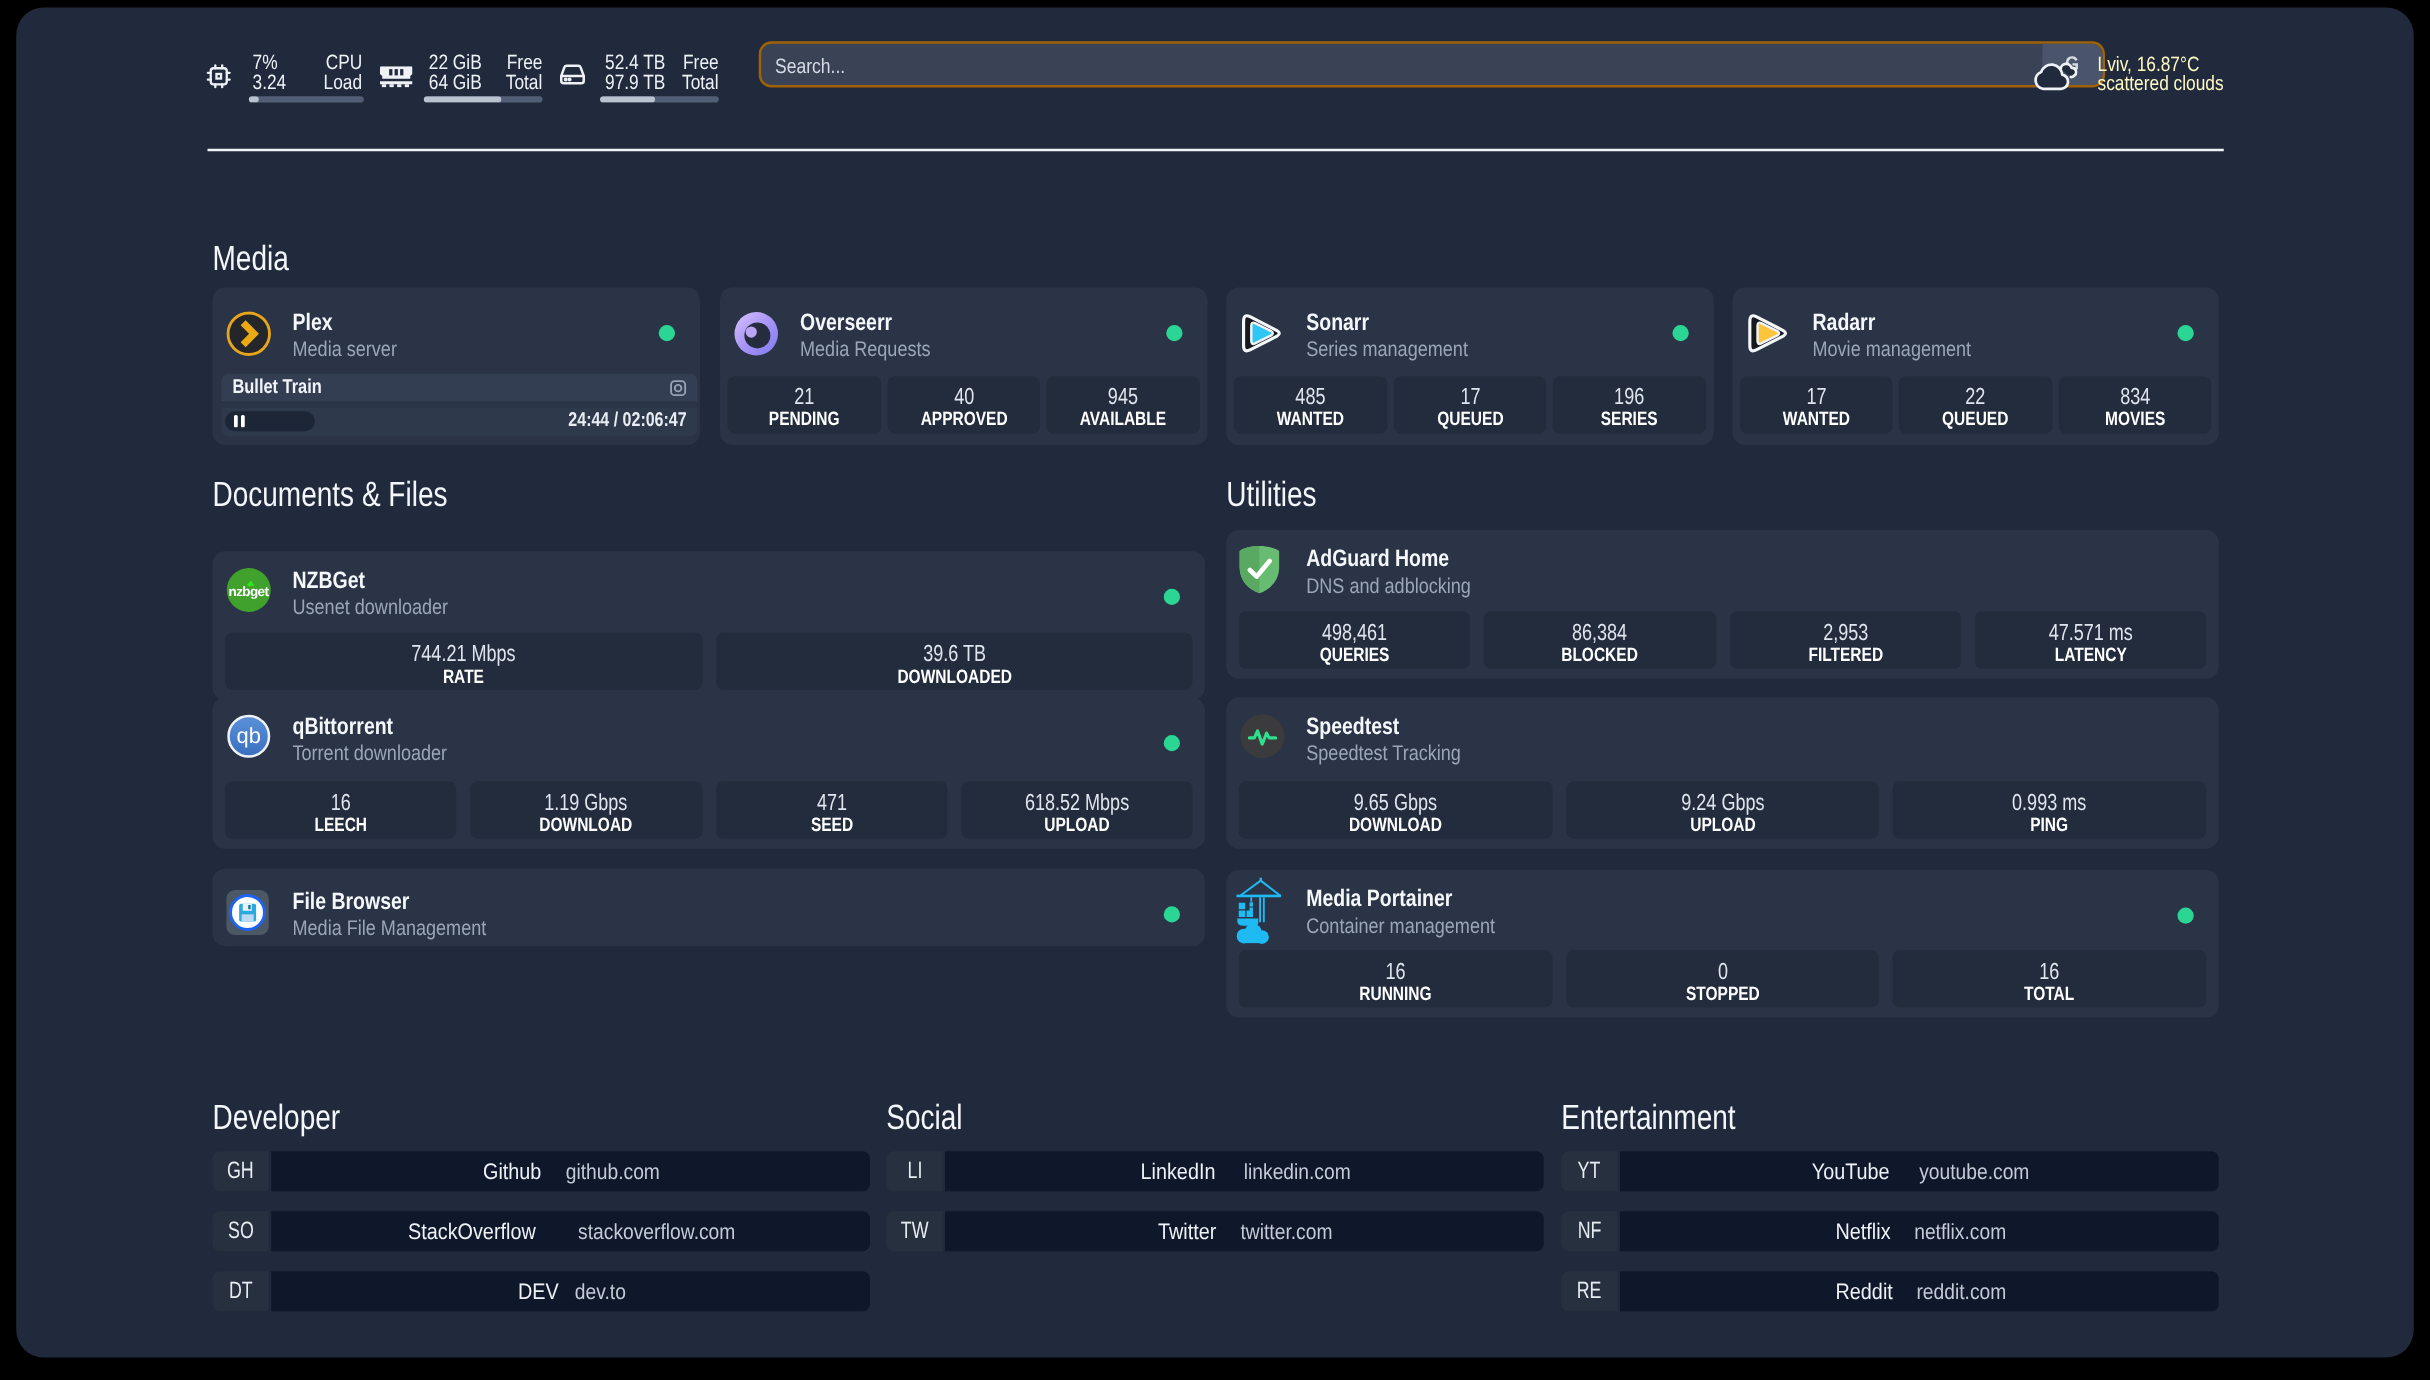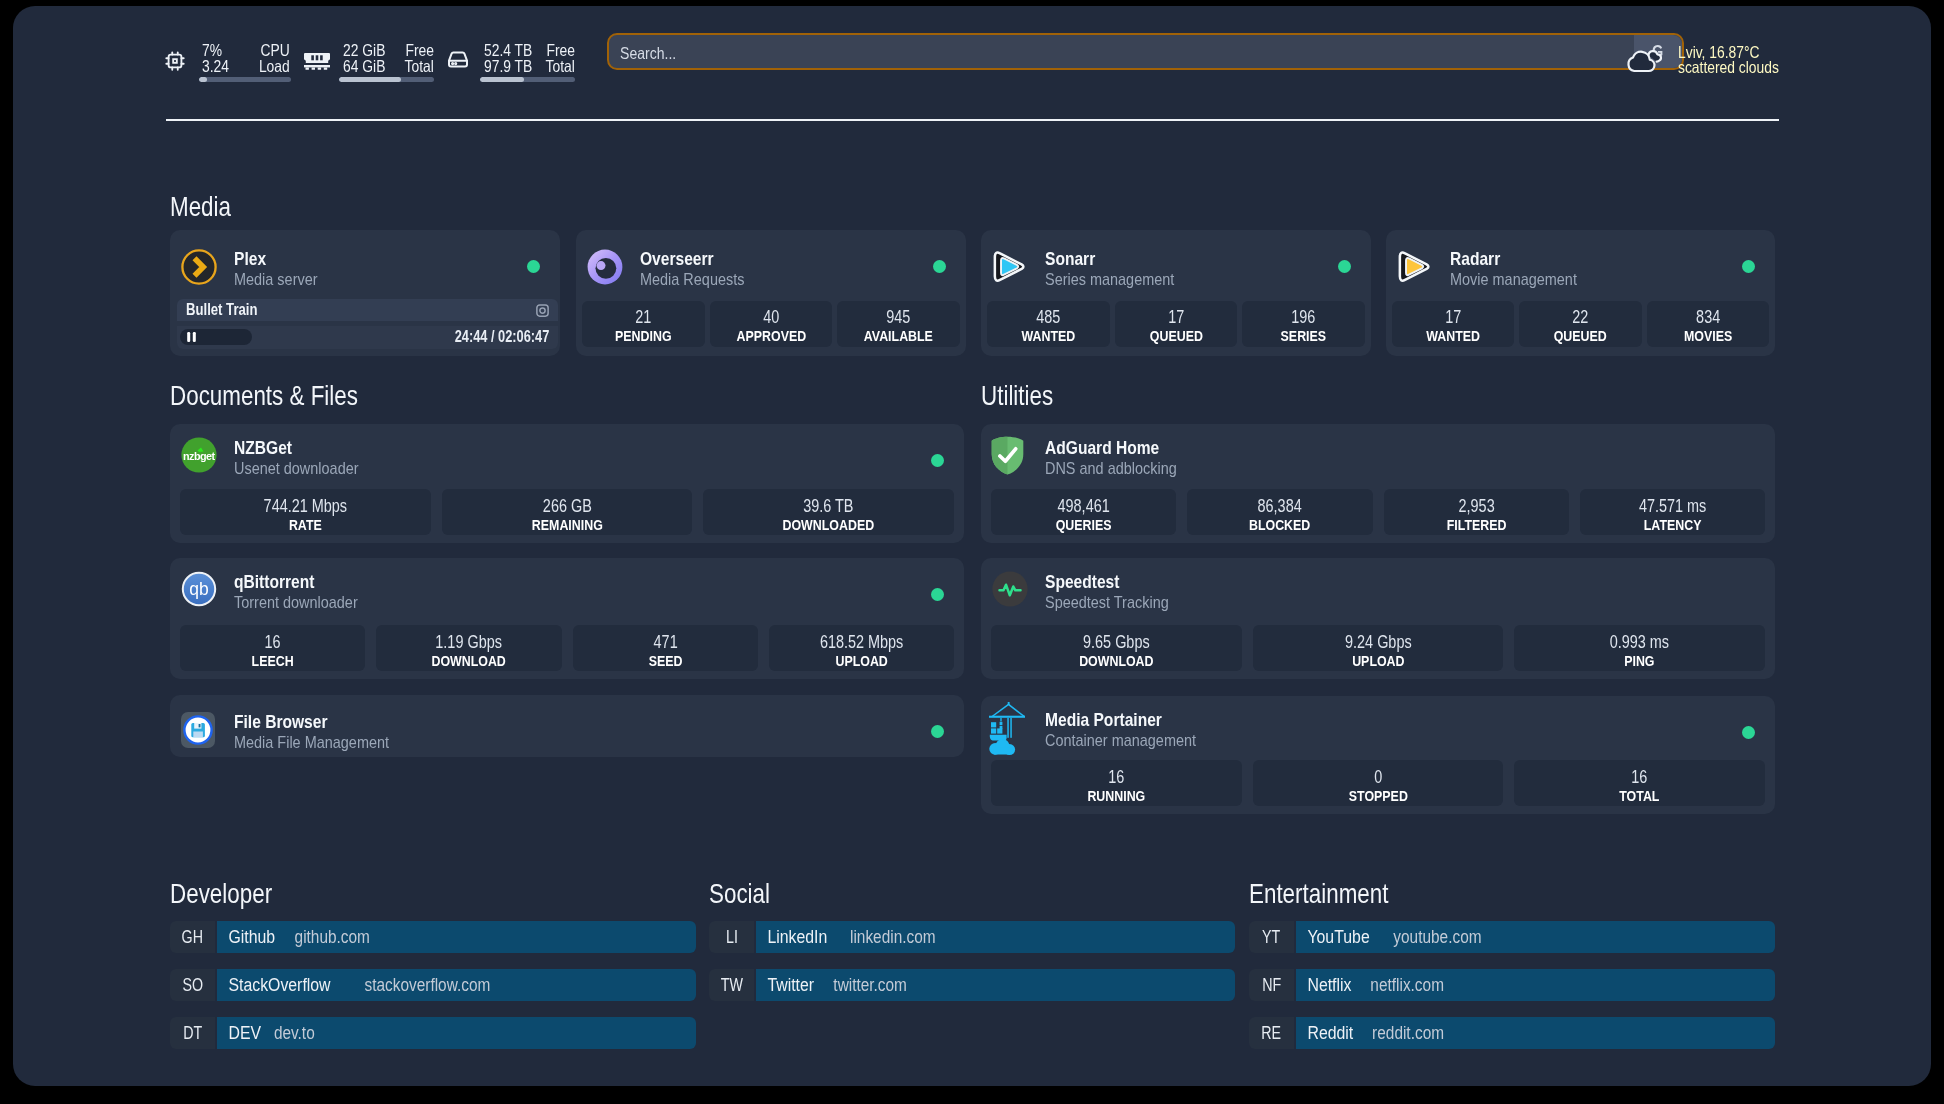--- a/index.html
+++ b/index.html
@@ -59,22 +59,22 @@
     border-radius:0 0 6px 6px; }
   .pchip { position:absolute; left:3px; top:3px; width:72px; height:16.5px; background:#1d2636; border-radius:8px; }
   .ptime { position:absolute; right:9px; top:2px; font-size:16px; font-weight:bold; color:#e8edf4;
     transform:scaleX(0.8); transform-origin:100% 50%; }
 
   
   .bmrow { height:32px; margin-bottom:16px; display:flex; }
   .bmabbr { width:45px; background:#26303f; border-radius:6px 0 0 6px; color:#e7ecf2;
     font-size:19px; line-height:32px; text-align:center; margin-right:2px; }
   .bmabbr span { display:inline-block; transform:scaleX(0.75); }
-  .bmmain { flex:1; background:#0c4a6e; border-radius:0 6px 6px 0; display:flex;
-    justify-content:flex-start; line-height:32px; }
+  .bmmain { flex:1; background:#0f172a; border-radius:0 6px 6px 0; display:flex;
+    justify-content:center; line-height:32px; }
   .bmmain .n { font-size:18px; color:#eef2f7; padding-left:13px; transform:scaleX(0.88); transform-origin:0 50%; }
   .bmmain .d { font-size:17.5px; color:#c3cbd7; padding-right:11px; transform:scaleX(0.88); transform-origin:100% 50%; }
 </style>
 </head>
 <body>
 <div class="panel"></div>
 
 <svg class="abs" style="left:164px;top:50px" width="22" height="22" viewBox="0 0 24 24" fill="none" stroke="#eef2f7" stroke-width="2" stroke-linecap="round">
   <rect x="5" y="5" width="14" height="14" rx="2.5"></rect>
     <rect x="10" y="10" width="4" height="4"></rect>
@@ -255,37 +255,33 @@
       </div>
     <div class="stat">
         <div class="v">834</div>
         <div class="l">MOVIES</div>
       </div>
   </div>
 </div>
 
 <div class="stitle" style="left:170px; top:379px;">Documents &amp; Files</div>
 
-<div class="card" style="left:170px; top:424px; width:794px; height:119px;text-decoration:underline;">
+<div class="card" style="left:170px; top:441px; width:794px; height:119px;text-decoration:underline;">
   <svg class="icon" viewBox="0 0 36 36">
     <circle cx="18" cy="18" r="17.6" fill="#41a12d"></circle>
     <polygon points="16.5,13.5 20,10.5 22.5,14.5 18,15" fill="#2ee81e"></polygon>
     <text x="17.8" y="22.6" font-size="10.8" font-weight="bold" letter-spacing="-0.5" fill="#fff" text-anchor="middle" font-family="Liberation Sans">nzbget</text>
   </svg>
   <div class="ctitle">NZBGet</div>
   <div class="csub">Usenet downloader</div>
   <div class="dot"></div>
   <div class="stats">
     <div class="stat">
         <div class="v">744.21 Mbps</div>
         <div class="l">RATE</div>
-      </div>
-    <div class="stat">
-        <div class="v">266 GB</div>
-        <div class="l">REMAINING</div>
       </div>
     <div class="stat">
         <div class="v">39.6 TB</div>
         <div class="l">DOWNLOADED</div>
       </div>
   </div>
 </div>
 
 <div class="card" style="left:170px; top:558px; width:794px; height:121px;">
   <svg class="icon" viewBox="0 0 36 36">

